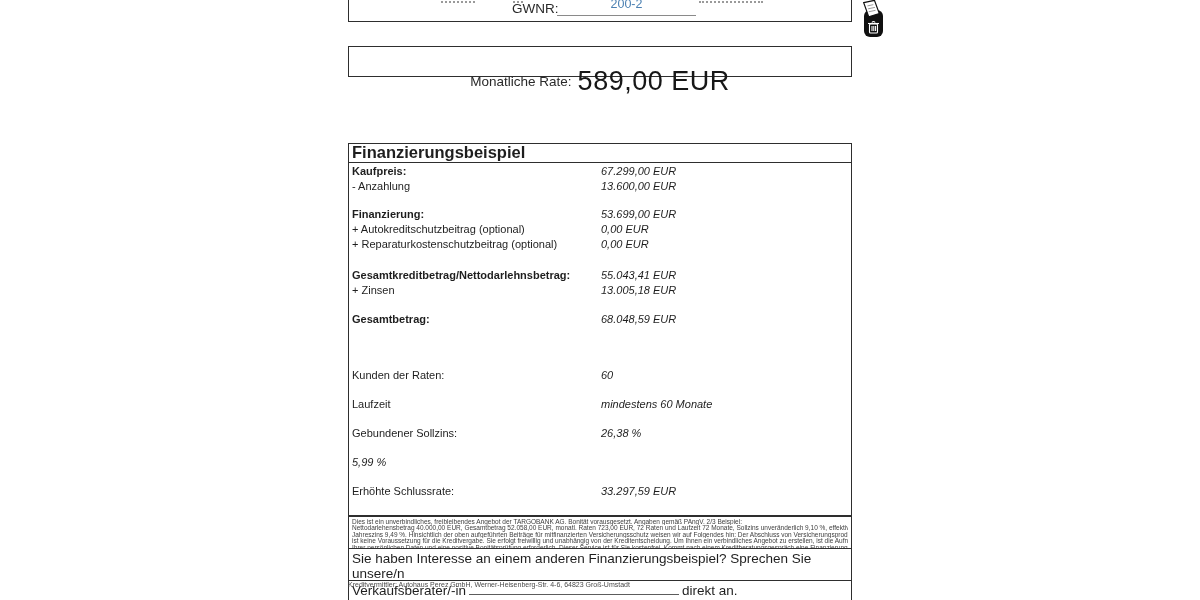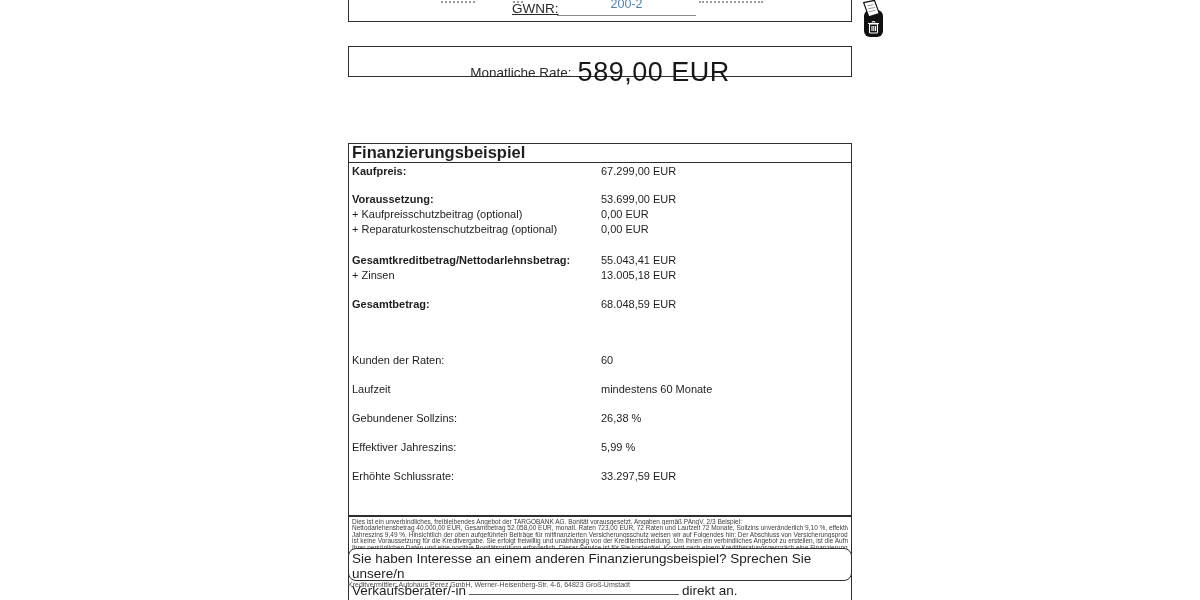--- a/index.html
+++ b/index.html
@@ -9,46 +9,46 @@
     -webkit-font-smoothing:antialiased;
   }
   .box{position:absolute;left:348px;width:504px;border:1.5px solid #2e2e2e;background:#fff;box-sizing:border-box;}
 
   
   #gwnr-box{top:-20px;height:42px;}
   .frag{position:absolute;border-bottom:2px dotted #9a9a9a;height:0;}
   .frag.f1{left:92px;top:20px;width:34px;}
   .frag.f2{left:164px;top:20px;width:10px;}
   .frag.f3{left:350px;top:20px;width:64px;}
-  .gwnr-label{position:absolute;left:163px;bottom:5px;font-size:13.5px;color:#2a2a2a;text-decoration:underline;}
+  .gwnr-label{position:absolute;left:163px;bottom:5px;font-size:13.5px;color:#2a2a2a;}
   .gwnr-field{position:absolute;left:208px;bottom:5px;width:139px;border-bottom:1.5px solid #8a8a8a;text-align:center;padding-bottom:1px;}
   .gwnr-value{font-size:12.5px;position:relative;top:-2px;}
 
   
   #icon-wrap{position:absolute;left:861px;top:0;width:23px;height:38px;}
 
   
-  #rate-box{top:46px;height:31px;display:flex;align-items:baseline;justify-content:center;padding-top:10px;}
+  #rate-box{top:46px;height:31px;display:flex;align-items:baseline;justify-content:center;padding-top:19px;}
   .rate-label{font-size:13.5px;color:#2a2a2a;margin-right:6px;position:relative;top:-4px;}
   .rate-value{font-size:27px;font-weight:400;letter-spacing:.5px;color:#171717;}
 
   
   #finance-box{top:99px;height:503px;margin-top:44px;}
   .finance-title{font-size:16.5px;font-weight:700;padding:0 3px 1px 3px;border-bottom:1.5px solid #2e2e2e;height:17px;line-height:17px;}
   #finance-rows{height:351px;overflow:hidden;padding-top:1px;}
   .frow{display:flex;height:15px;line-height:15px;font-size:11px;padding-left:3px;}
   .flabel{width:249px;flex:none;white-space:nowrap;}
   .flabel.b{font-weight:700;}
-  .fvalue{flex:1;white-space:nowrap;}
+  .fvalue{flex:1;white-space:nowrap;font-style:italic;}
   .row-spacer{width:100%;}
   #fineprint{border-top:2px solid #2e2e2e;padding:1.5px 3px;font-size:6.5px;line-height:6.55px;color:#3d3d3d;letter-spacing:0;}
   #fineprint div{white-space:nowrap;overflow:hidden;}
 
   
-  #interest-box{top:548px;height:33px;padding:1.5px 3px;font-size:13.5px;line-height:15.5px;border-radius:8px;}
+  #interest-box{top:548px;height:33px;padding:1.5px 3px;font-size:13.5px;line-height:15.5px;}
   .advisor-line{display:inline-block;width:210px;border-bottom:1.5px solid #5c5c5c;height:12px;margin:0 3px;}
 
   
   #broker-line{position:absolute;left:348px;top:581px;font-size:7px;color:#4a4a4a;white-space:nowrap;}
 </style>
 </head>
 <body>
 
 <div class="box" id="gwnr-box">
   <div class="frag f1"></div>
@@ -85,27 +85,31 @@
   <span class="rate-value">589,00 EUR</span>
 </div>
 
 <div class="box" id="finance-box">
   <div class="finance-title">Finanzierungsbeispiel</div>
   <div id="finance-rows">
       <div class="frow">
         <span class="flabel b">Kaufpreis:</span>
         <span class="fvalue">67.299,00 EUR</span>
       </div>
+      <div class="frow">
+        <span class="flabel">- Anzahlung</span>
+        <span class="fvalue">13.600,00 EUR</span>
+      </div>
       <div class="row-spacer" style="height: 13px;"></div>
       <div class="frow">
-        <span class="flabel b">Voraussetzung:</span>
+        <span class="flabel b">Finanzierung:</span>
         <span class="fvalue">53.699,00 EUR</span>
       </div>
       <div class="frow">
-        <span class="flabel">+ Kaufpreisschutzbeitrag (optional)</span>
+        <span class="flabel">+ Autokreditschutzbeitrag (optional)</span>
         <span class="fvalue">0,00 EUR</span>
       </div>
       <div class="frow">
         <span class="flabel">+ Reparaturkostenschutzbeitrag (optional)</span>
         <span class="fvalue">0,00 EUR</span>
       </div>
       <div class="row-spacer" style="height: 16px;"></div>
       <div class="frow">
         <span class="flabel b">Gesamtkreditbetrag/Nettodarlehnsbetrag:</span>
         <span class="fvalue">55.043,41 EUR</span>
@@ -129,21 +133,20 @@
         <span class="flabel">Laufzeit</span>
         <span class="fvalue">mindestens 60 Monate</span>
       </div>
       <div class="row-spacer" style="height: 14px;"></div>
       <div class="frow">
         <span class="flabel">Gebundener Sollzins:</span>
         <span class="fvalue">26,38 %</span>
       </div>
       <div class="row-spacer" style="height: 14px;"></div>
       <div class="frow">
-        <span class="flabel">Effektiver Jahreszins:</span>
         <span class="fvalue">5,99 %</span>
       </div>
       <div class="row-spacer" style="height: 14px;"></div>
       <div class="frow">
         <span class="flabel">Erhöhte Schlussrate:</span>
         <span class="fvalue">33.297,59 EUR</span>
       </div>
     </div>
   <div id="fineprint">
       <div>Dies ist ein unverbindliches, freibleibendes Angebot der TARGOBANK AG. Bonität vorausgesetzt. Angaben gemäß PAngV. 2/3 Beispiel:</div>

